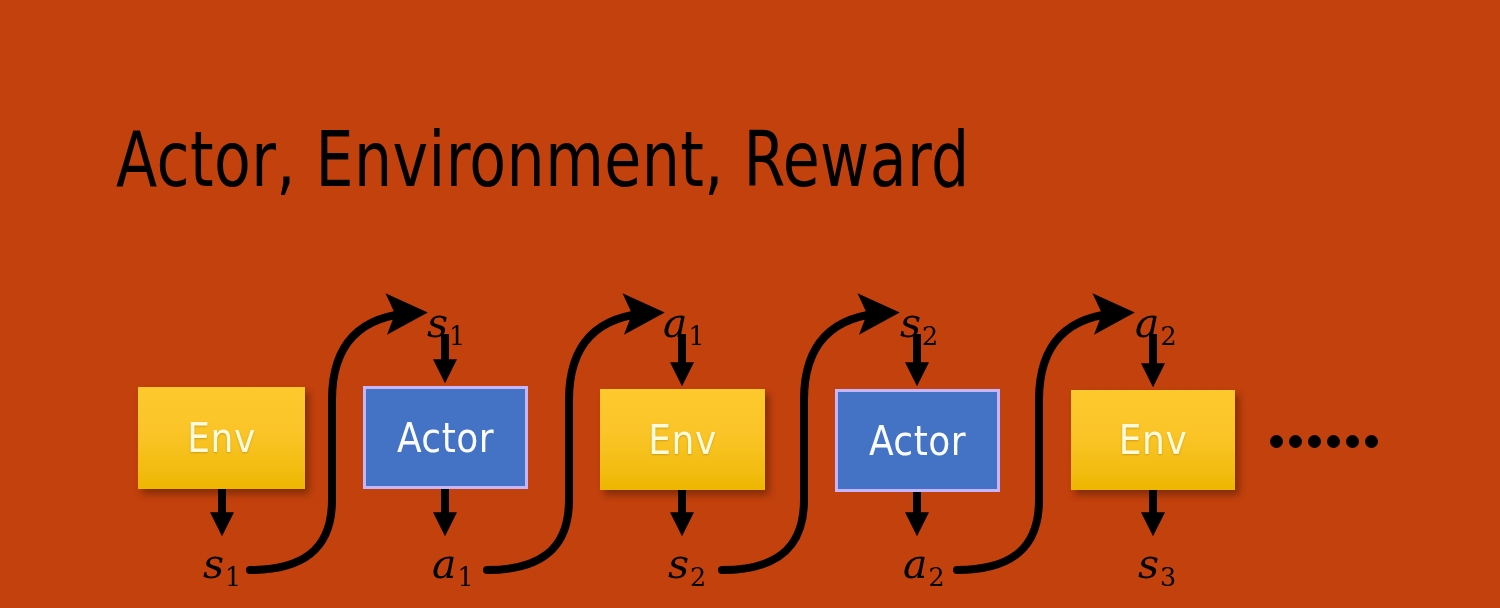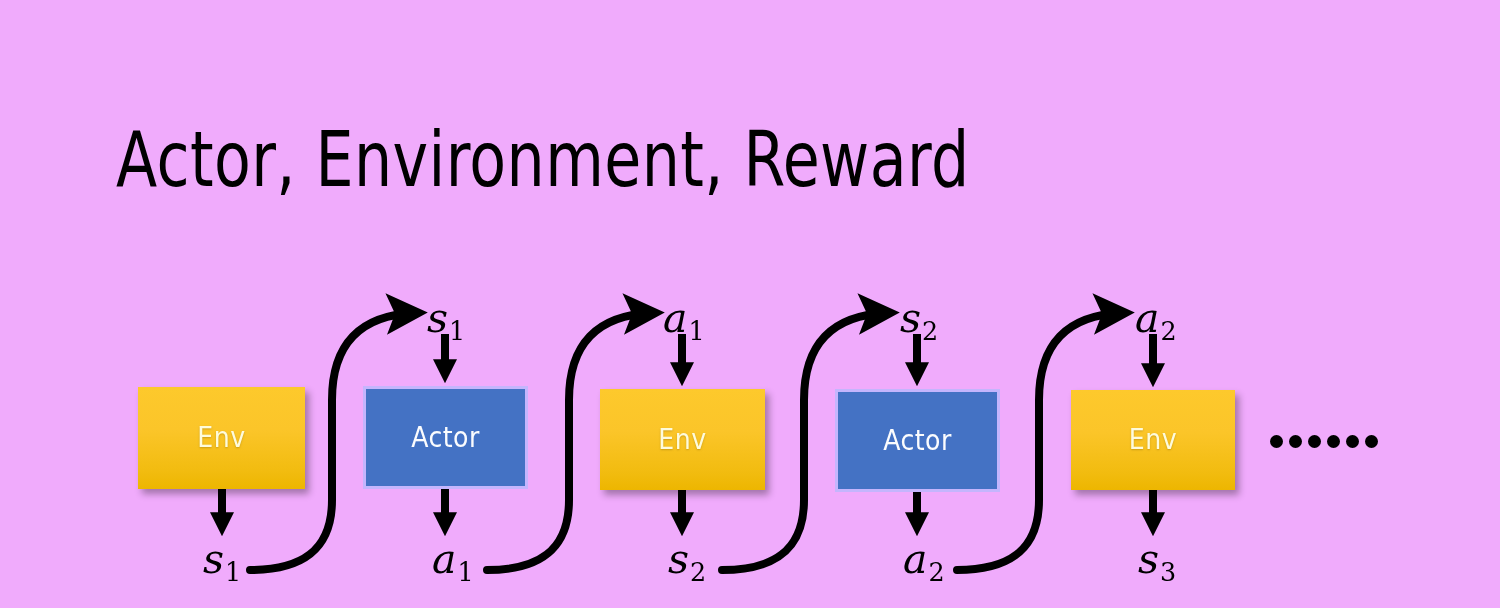--- a/index.html
+++ b/index.html
@@ -7,21 +7,21 @@
     padding: 0;
     background: #ffffff;
   }
   body {
     font-family: "Liberation Sans", sans-serif;
   }
   #slide {
     position: relative;
     width: 1500px;
     height: 608px;
-    background: #f0abfc;
+    background: #c2410c;
     overflow: hidden;
   }
 
   
   #slide-title {
     position: absolute;
     left: 116px;
     top: 112px;
     font-family: "DejaVu Sans Condensed", "Liberation Sans", sans-serif;
     font-weight: 300;
@@ -55,21 +55,21 @@
   .node {
     position: absolute;
     display: flex;
     align-items: center;
     justify-content: center;
     box-sizing: border-box;
   }
   .node-label {
     font-family: "DejaVu Sans Condensed", "Liberation Sans", sans-serif;
     font-weight: 300;
-    font-size: 28px;
+    font-size: 40px;
     line-height: 40px;
     color: #ffffff;
     letter-spacing: 0.5px;
     user-select: none;
   }
   .node.env {
     background: linear-gradient(to bottom, #FDC92C 0%, #FBC529 42%, #F2BC10 82%, #EDB600 100%);
     box-shadow: 4px 5px 7px rgba(0,0,0,0.32);
   }
   .node.env .node-label {
@@ -83,21 +83,21 @@
   .node.actor .node-label {
     color: #FBFCFE;
   }
 
   
   .math {
     position: absolute;
     font-family: "DejaVu Serif", "Liberation Serif", serif;
     font-style: italic;
     font-size: 41px;
-    line-height: 45px;
+    line-height: 54px;
     color: #000000;
     white-space: nowrap;
     user-select: none;
   }
   .math sub {
     font-size: 0.62em;
     font-style: normal;
     vertical-align: -0.30em;
     margin-left: 1px;
   }

